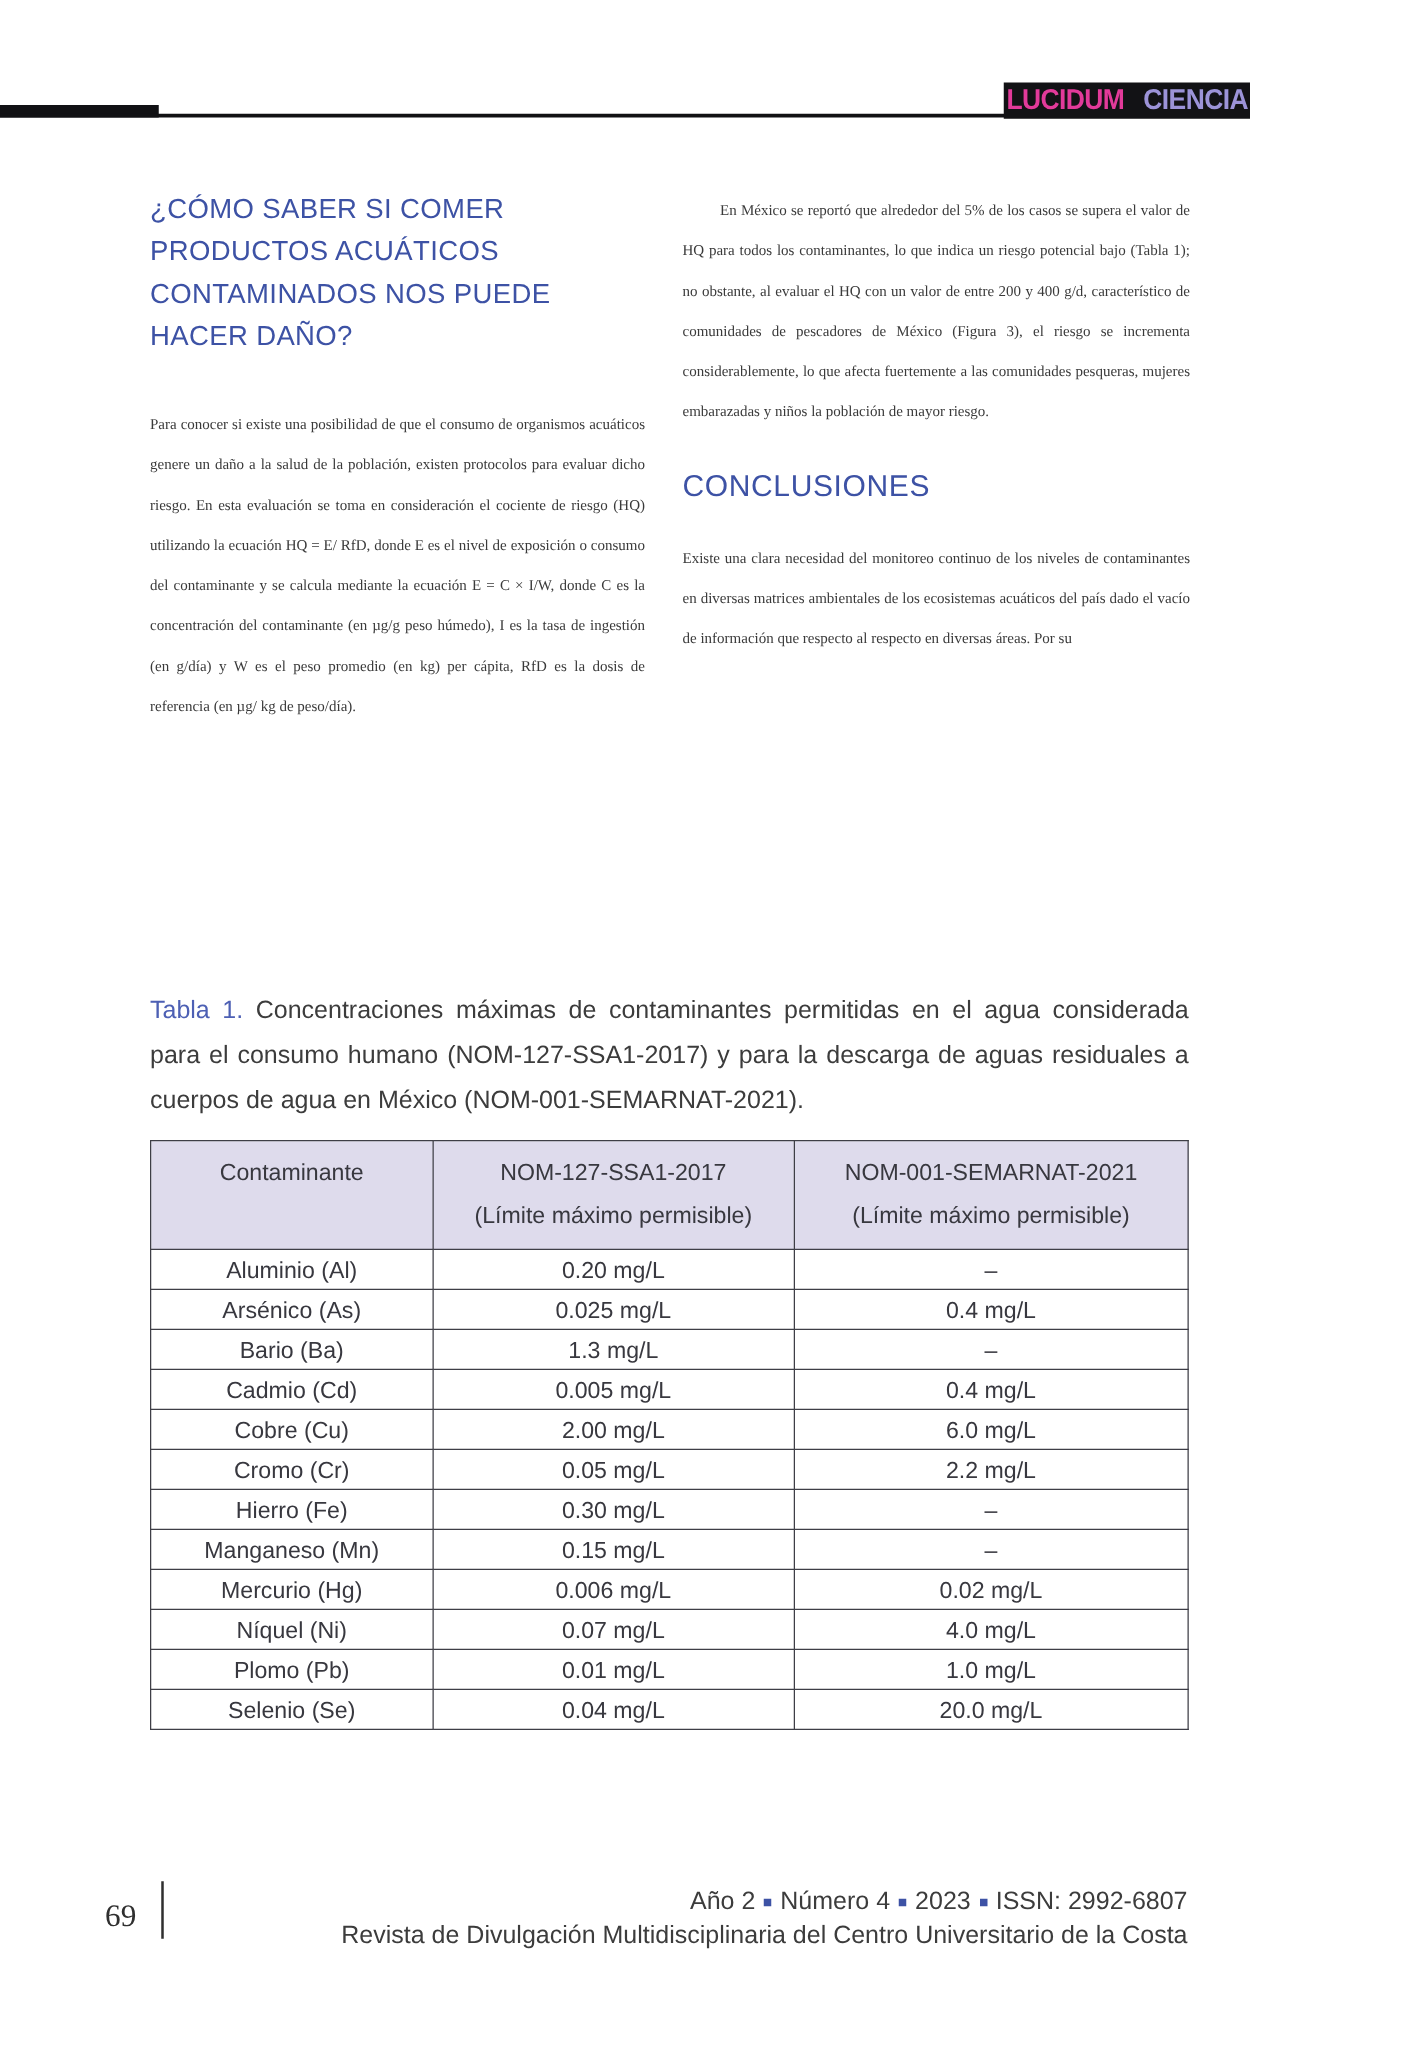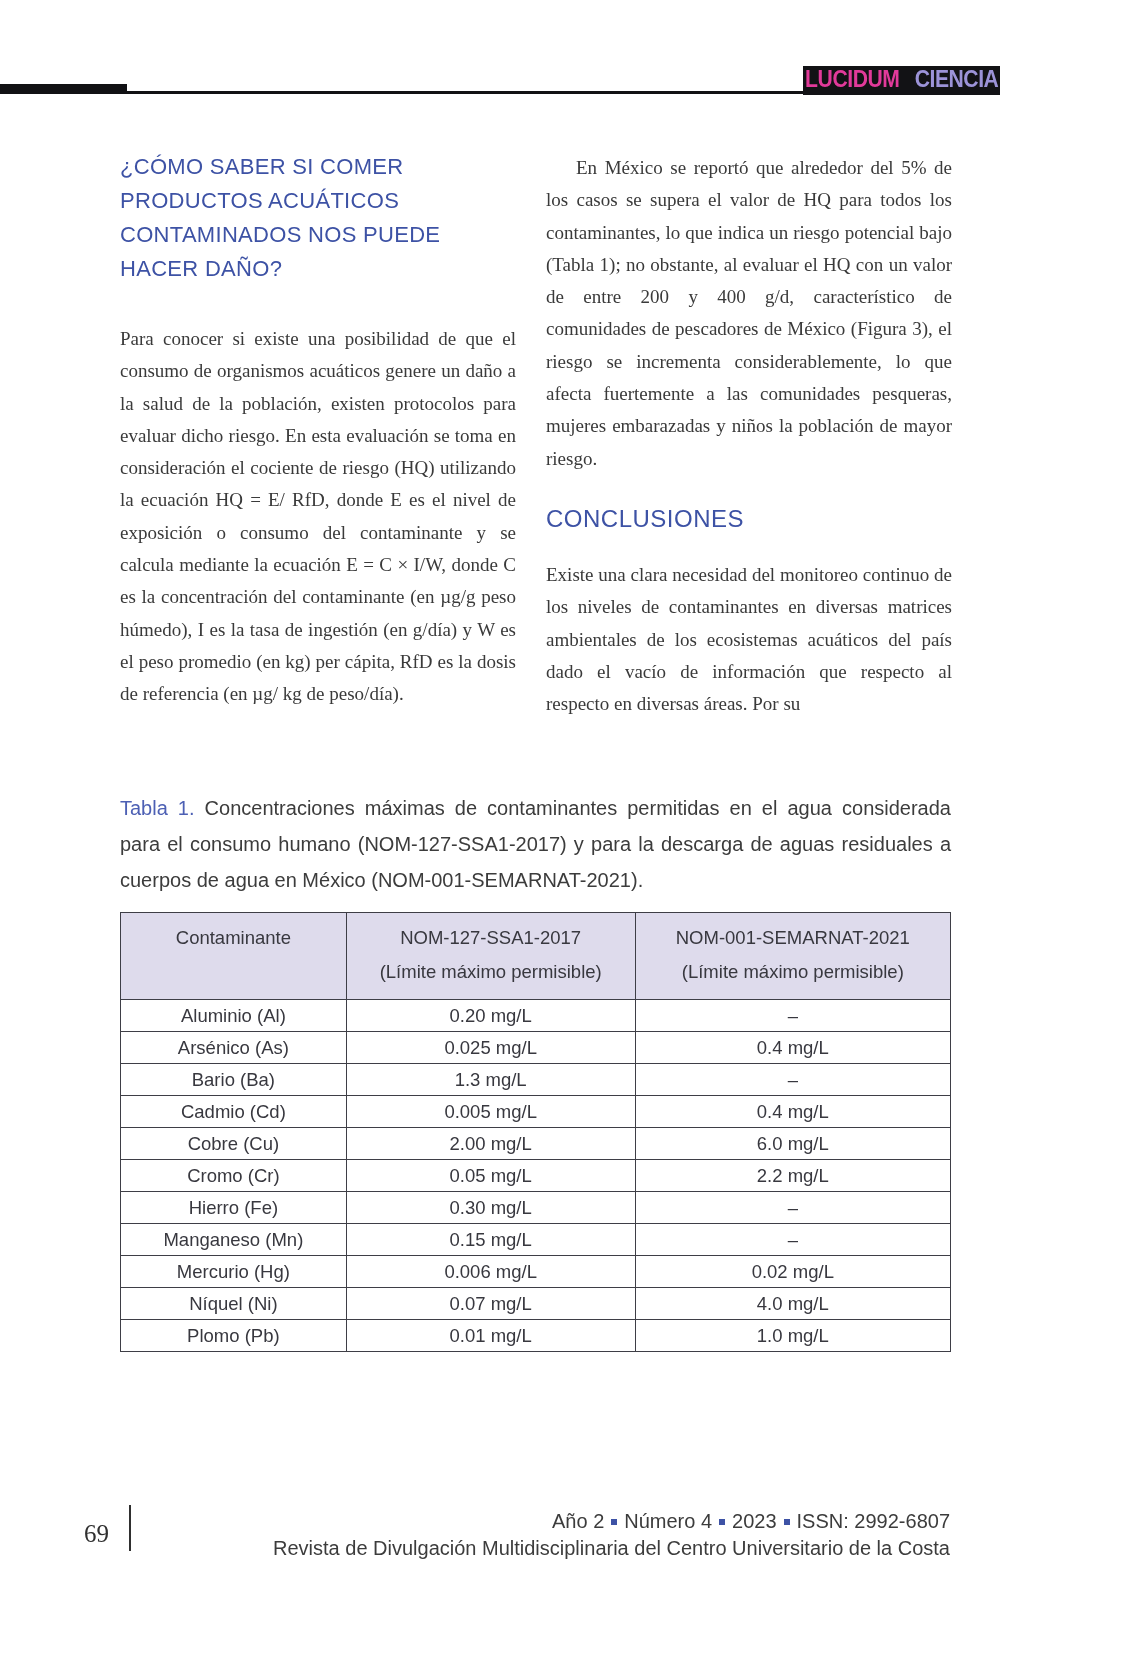--- a/index.html
+++ b/index.html
@@ -34,21 +34,21 @@
   .col-left  { position: absolute; left: 120px; top: 150px; width: 396px; }
   .col-right { position: absolute; left: 546px; top: 152px; width: 406px; }
 
   .h1 {
     font-family: "Liberation Sans", sans-serif;
     font-weight: 400; font-size: 22px; line-height: 34px;
     letter-spacing: 0.3px; color: #3d52a5;
   }
   .body-par {
     font-family: "Liberation Serif", serif;
-    font-size: 19px; line-height: 32.3px; color: #3a3a3a;
+    font-size: 12px; line-height: 32.3px; color: #3a3a3a;
     text-align: justify;
   }
   .col-left .body-par { margin-top: 37px; }
   .indent-first { text-indent: 30px; }
   .h2 {
     font-family: "Liberation Sans", sans-serif;
     font-weight: 400; font-size: 24px; letter-spacing: 0.5px;
     color: #3d52a5; margin-top: 30px;
   }
   .col-right .par2 { margin-top: 26px; }
@@ -196,20 +196,25 @@
           <tr>
             <td>Níquel (Ni)</td>
             <td>0.07 mg/L</td>
             <td>4.0 mg/L</td>
           </tr>
           <tr>
             <td>Plomo (Pb)</td>
             <td>0.01 mg/L</td>
             <td>1.0 mg/L</td>
           </tr>
+          <tr>
+            <td>Selenio (Se)</td>
+            <td>0.04 mg/L</td>
+            <td>20.0 mg/L</td>
+          </tr>
         </tbody>
     </table>
   </div>
 
   <div class="footer-pageno">69</div>
   <div class="footer-bar"></div>
   <div class="footer-right">
     <div class="issue-line">
         <span>Año 2</span>
         <span class="sq"></span>

